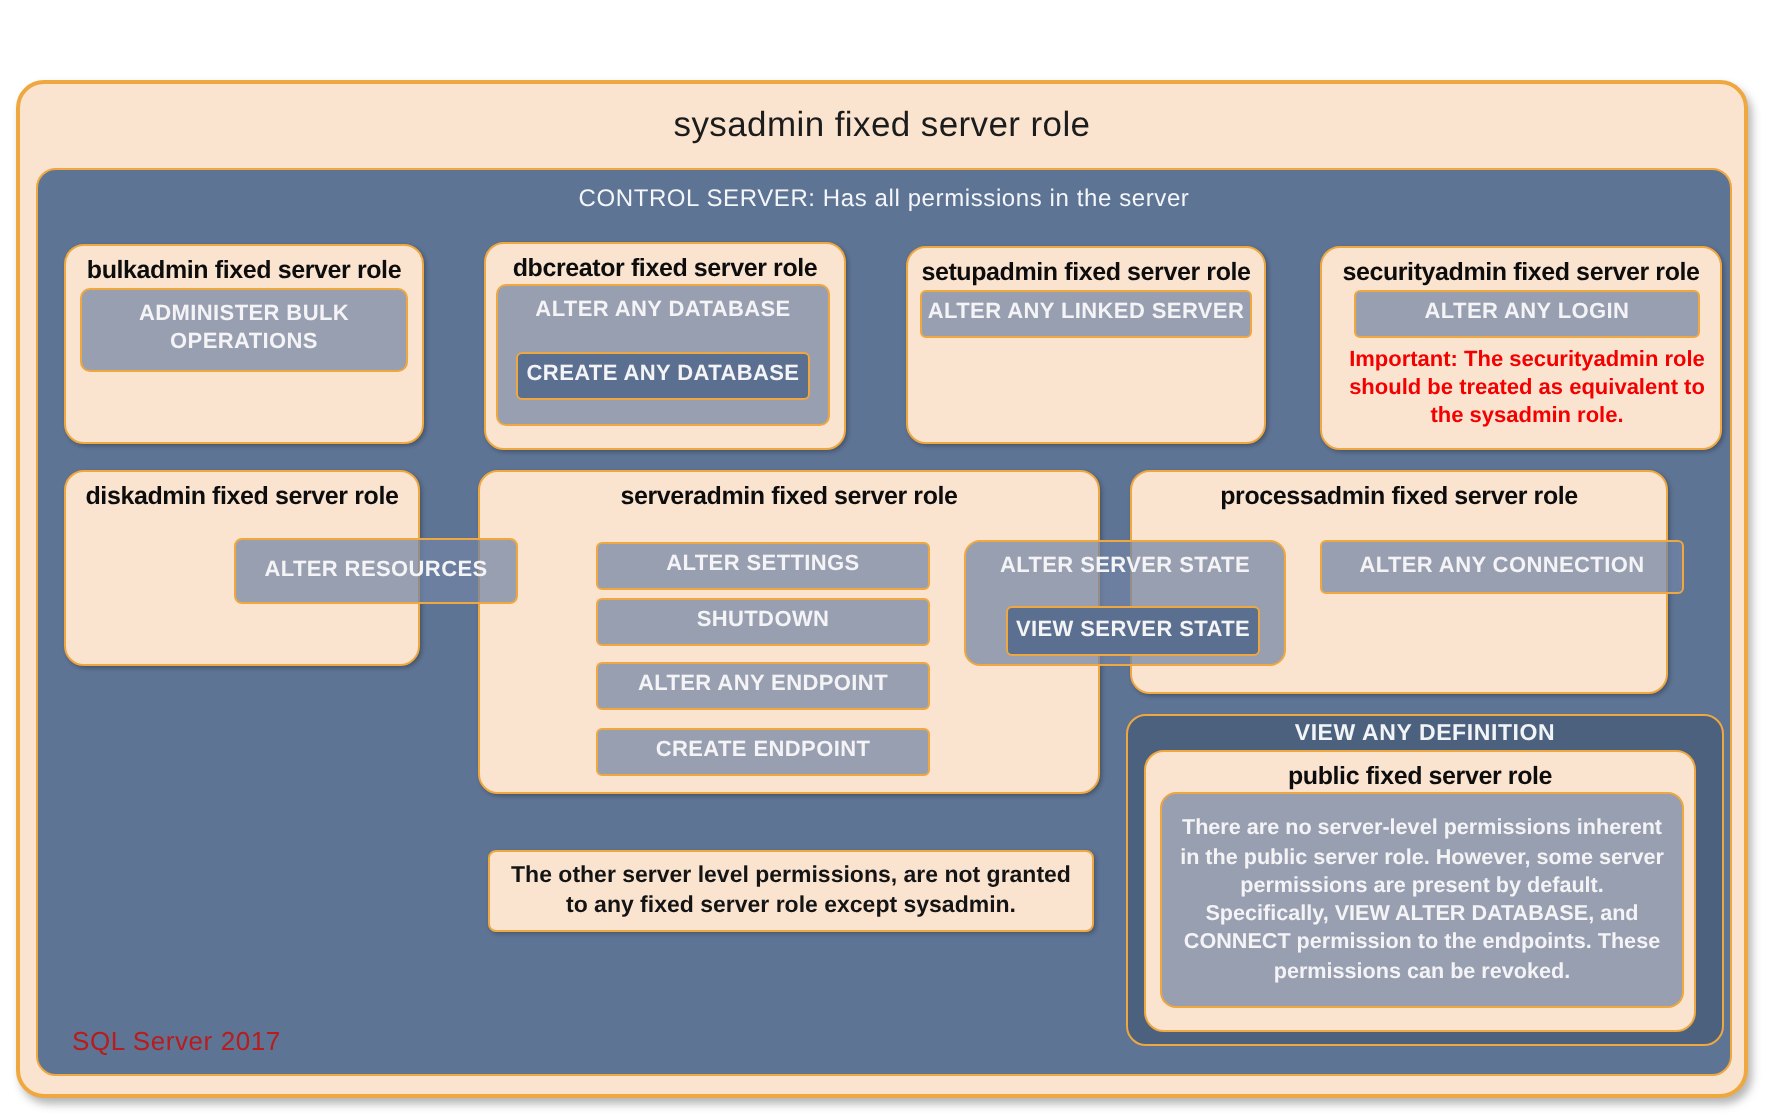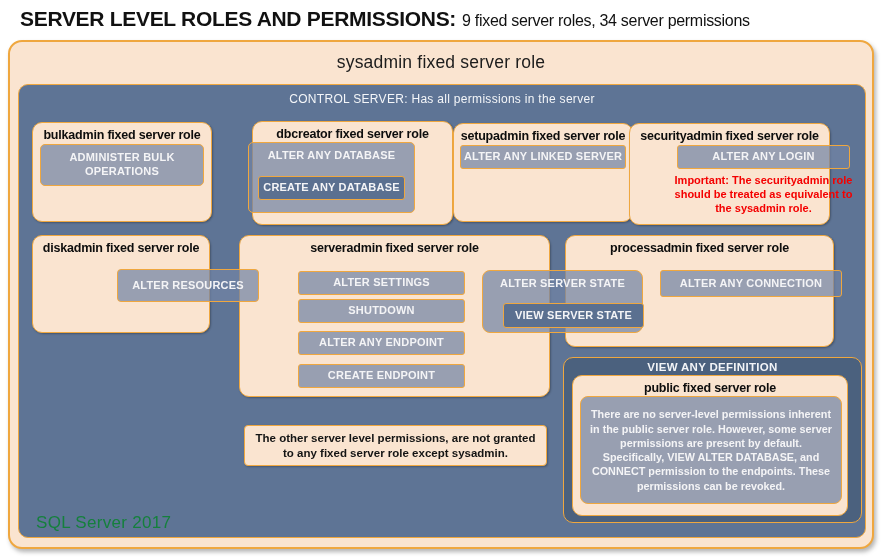--- a/index.html
+++ b/index.html
@@ -47,41 +47,41 @@
     border-radius:3px;display:flex;align-items:center;justify-content:center;
     text-align:center;font-size:11px;font-weight:700;color:#f4f4f6;
     letter-spacing:0.2px;line-height:1.25;}
   .perm.round{border-radius:5px;}
   .perm.top-label{align-items:flex-start;padding-top:6px;}
   .perm.nested{background:var(--nested-fill);}
 
   .b-bulkadmin{left:32px;top:122px;width:180px;height:100px;}
   .p-bulk{left:40px;top:144px;width:164px;height:42px;padding:0 10px;}
 
-  .b-dbcreator{left:252px;top:121px;width:201px;height:104px;}
+  .b-dbcreator{left:242px;top:121px;width:181px;height:104px;}
   .p-alter-db{left:248px;top:142px;width:167px;height:71px;}
   .p-create-db{left:258px;top:176px;width:147px;height:24px;}
 
   .b-setupadmin{left:453px;top:123px;width:180px;height:99px;}
   .p-linked{left:460px;top:145px;width:166px;height:24px;}
 
-  .b-securityadmin{left:629px;top:123px;width:201px;height:102px;}
+  .b-securityadmin{left:660px;top:123px;width:201px;height:102px;}
   .p-login{left:677px;top:145px;width:173px;height:24px;}
   .sec-note{left:668px;top:174px;width:191px;text-align:center;
     font-size:11px;font-weight:700;color:var(--red);line-height:1.25;}
 
   .b-diskadmin{left:32px;top:235px;width:178px;height:98px;}
   .p-resources{left:117px;top:269px;width:142px;height:33px;z-index:5;border-radius:4px;}
 
   .b-serveradmin{left:239px;top:235px;width:311px;height:162px;}
   .p-sa{left:298px;width:167px;height:24px;}
   .p-sa0{top:271px;} .p-sa1{top:299px;} .p-sa2{top:331px;} .p-sa3{top:364px;}
 
   .p-server-state{left:482px;top:270px;width:161px;height:63px;z-index:5;border-radius:8px;}
-  .p-view-state{left:503px;top:303px;width:141px;height:25px;z-index:6;}
+  .p-view-state{left:503px;top:303px;width:127px;height:25px;z-index:6;}
 
   .b-processadmin{left:565px;top:235px;width:269px;height:112px;}
   .p-connection{left:660px;top:270px;width:182px;height:27px;}
 
   
   .vad-box{left:563px;top:357px;width:299px;height:166px;background:var(--dark-slate);
     border:1.5px solid var(--orange);border-radius:10px;z-index:4;}
   .vad-title{left:563px;top:361px;width:299px;text-align:center;z-index:5;
     font-size:11.5px;font-weight:700;color:#f2f4f7;letter-spacing:0.3px;}
   .b-public{left:572px;top:375px;width:276px;height:141px;z-index:5;box-shadow:none;}
@@ -90,30 +90,27 @@
     display:flex;align-items:center;justify-content:center;text-align:center;
     font-size:10.8px;font-weight:700;color:#f4f4f6;line-height:1.32;padding:4px 8px;}
 
   
   .footnote{left:244px;top:425px;width:303px;height:41px;background:var(--peach);
     border:1.5px solid var(--orange);border-radius:4px;
     display:flex;align-items:center;justify-content:center;text-align:center;
     font-size:11.5px;font-weight:700;color:#141414;line-height:1.3;padding:0 6px;
     box-shadow:1px 1px 2px rgba(0,0,0,0.25);}
 
-  .footer-label{left:36px;top:513px;font-size:17px;color:#15803d;letter-spacing:0.3px;}
+  .footer-label{left:36px;top:513px;font-size:13px;color:#b91c1c;letter-spacing:0.3px;}
 </style>
 </head>
 <body>
 
 <div id="canvas">
 
-  <div class="abs page-title">
-    <span class="em">SERVER LEVEL ROLES AND PERMISSIONS:</span><span class="rest">9 fixed server roles, 34 server permissions</span>
-  </div>
 
   <div class="abs outer-box"></div>
   <div class="abs sysadmin-title">sysadmin fixed server role</div>
 
   <div class="abs blue-box"></div>
   <div class="abs control-title">CONTROL SERVER: Has all permissions in the server</div>
 
   <div class="abs role-box b-bulkadmin">
     <div class="role-title">bulkadmin fixed server role</div>
   </div>

